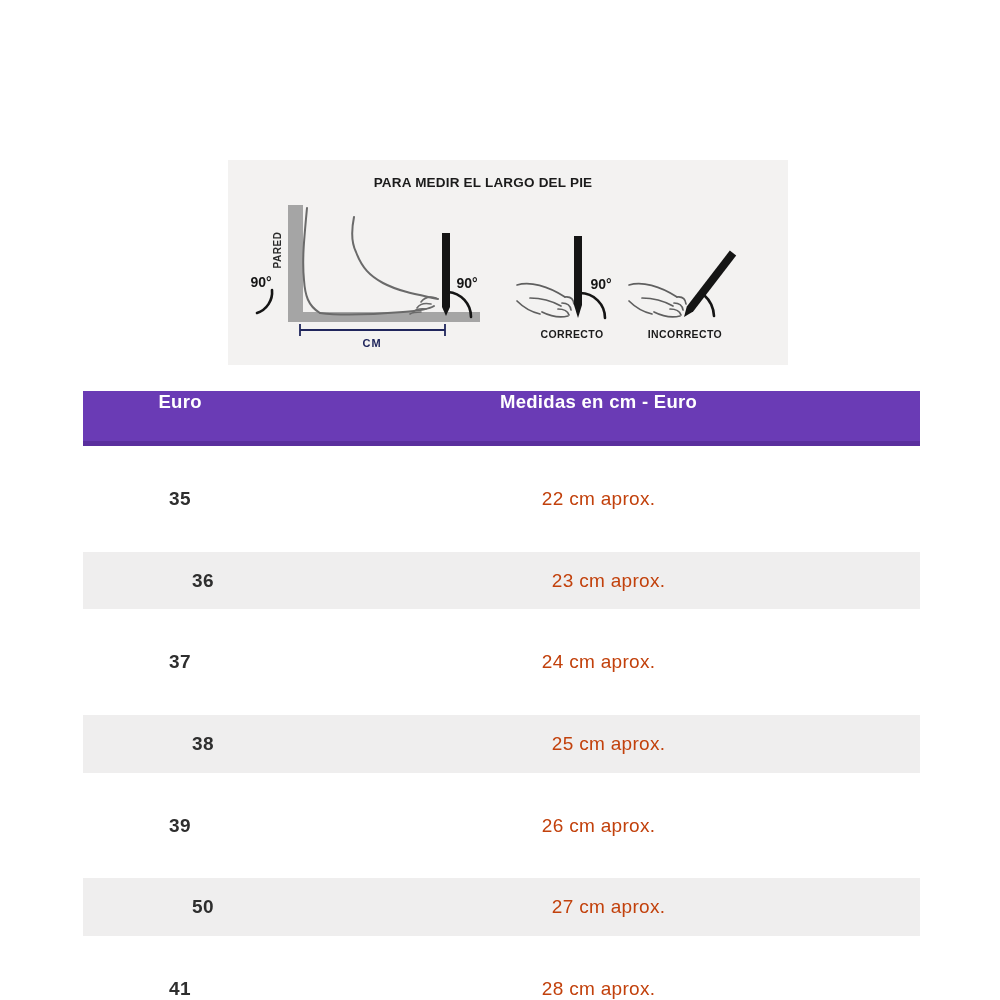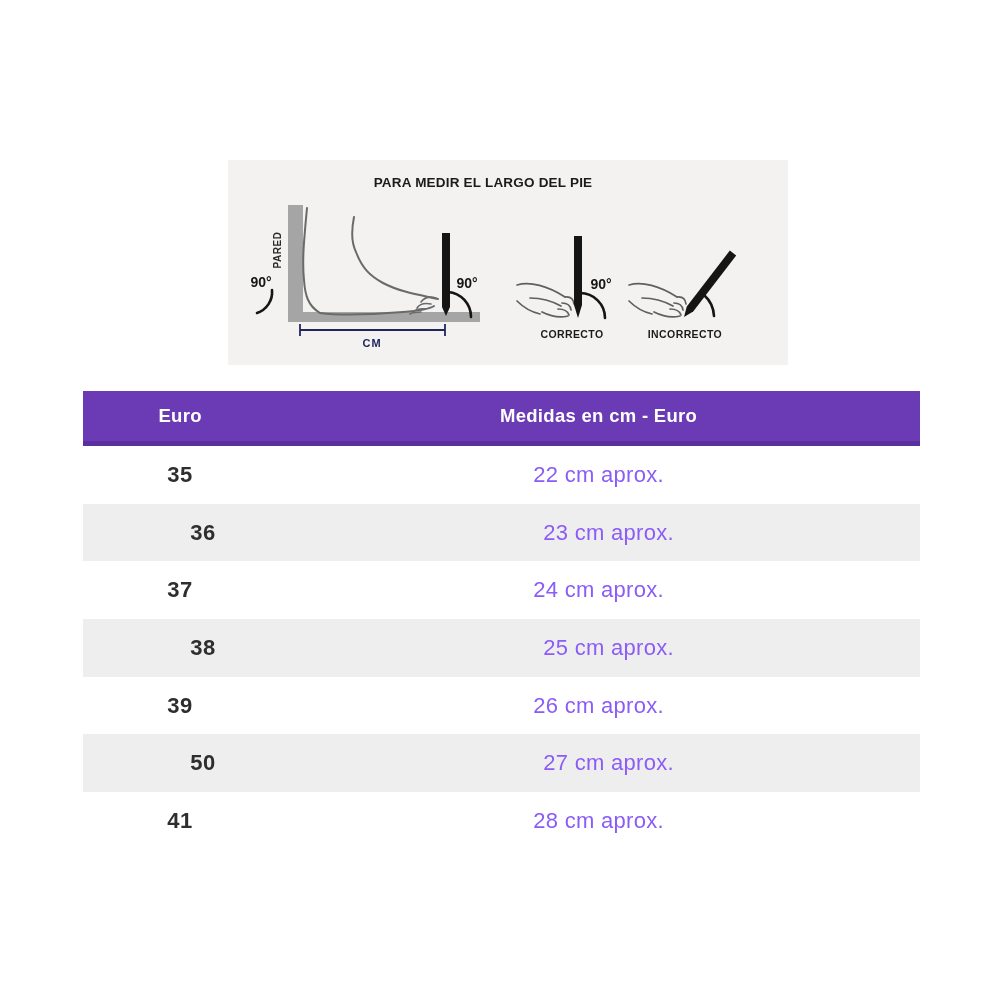--- a/index.html
+++ b/index.html
@@ -20,34 +20,35 @@
   .arc{stroke:#151515;stroke-width:2.6;fill:none;stroke-linecap:round;}
   .dia-title{font:bold 13.5px "Liberation Sans",sans-serif;fill:#1b1b1b;letter-spacing:.2px;}
   .angle-txt{font:bold 14px "Liberation Sans",sans-serif;fill:#151515;}
   .wall-txt{font:bold 10px "Liberation Sans",sans-serif;fill:#2a2a2a;letter-spacing:.5px;}
   .cm-txt{font:bold 11px "Liberation Sans",sans-serif;fill:#20265c;letter-spacing:1px;}
   .verdict-txt{font:bold 10.5px "Liberation Sans",sans-serif;fill:#1b1b1b;letter-spacing:.4px;}
 
   
   .size-table{position:absolute;left:83px;top:391px;width:837px;}
   .thead{
-    display:flex;align-items:center;height:50px;
+    display:flex;align-items:flex-start;height:50px;
     background:#6a3bb5;border-bottom:5px solid #5a2f9e;
     color:#ffffff;font-weight:bold;font-size:18.5px;letter-spacing:.3px;
   }
   .trow{
-    display:flex;align-items:center;height:57.7px;font-size:22px;
+    display:flex;align-items:center;height:57.7px;font-size:19px;
     background:#ffffff;
+    margin-top:24px;
   }
   .trow.alt{background:#efeeee;padding-left:26px;}
   .cell{box-sizing:border-box;}
   .col-size{width:23.2%;text-align:center;}
   .col-measure{width:76.8%;text-align:center;}
   .trow .col-size{font-weight:bold;color:#2e2e2e;letter-spacing:.5px;}
-  .trow .col-measure{color:#8b5cf6;letter-spacing:.3px;text-align:center;}
+  .trow .col-measure{color:#c2410c;letter-spacing:.3px;text-align:center;}
 </style>
 </head>
 <body>
 
 <div class="diagram-panel">
   <svg viewBox="0 0 555 205" xmlns="http://www.w3.org/2000/svg">
     <defs>
       <g id="hand-sketch">
         <path class="hand" d="M289,125 C302,121 320,126 337,137"></path>
         <path class="hand" d="M302,138 C312,138 324,141 333,146"></path>

